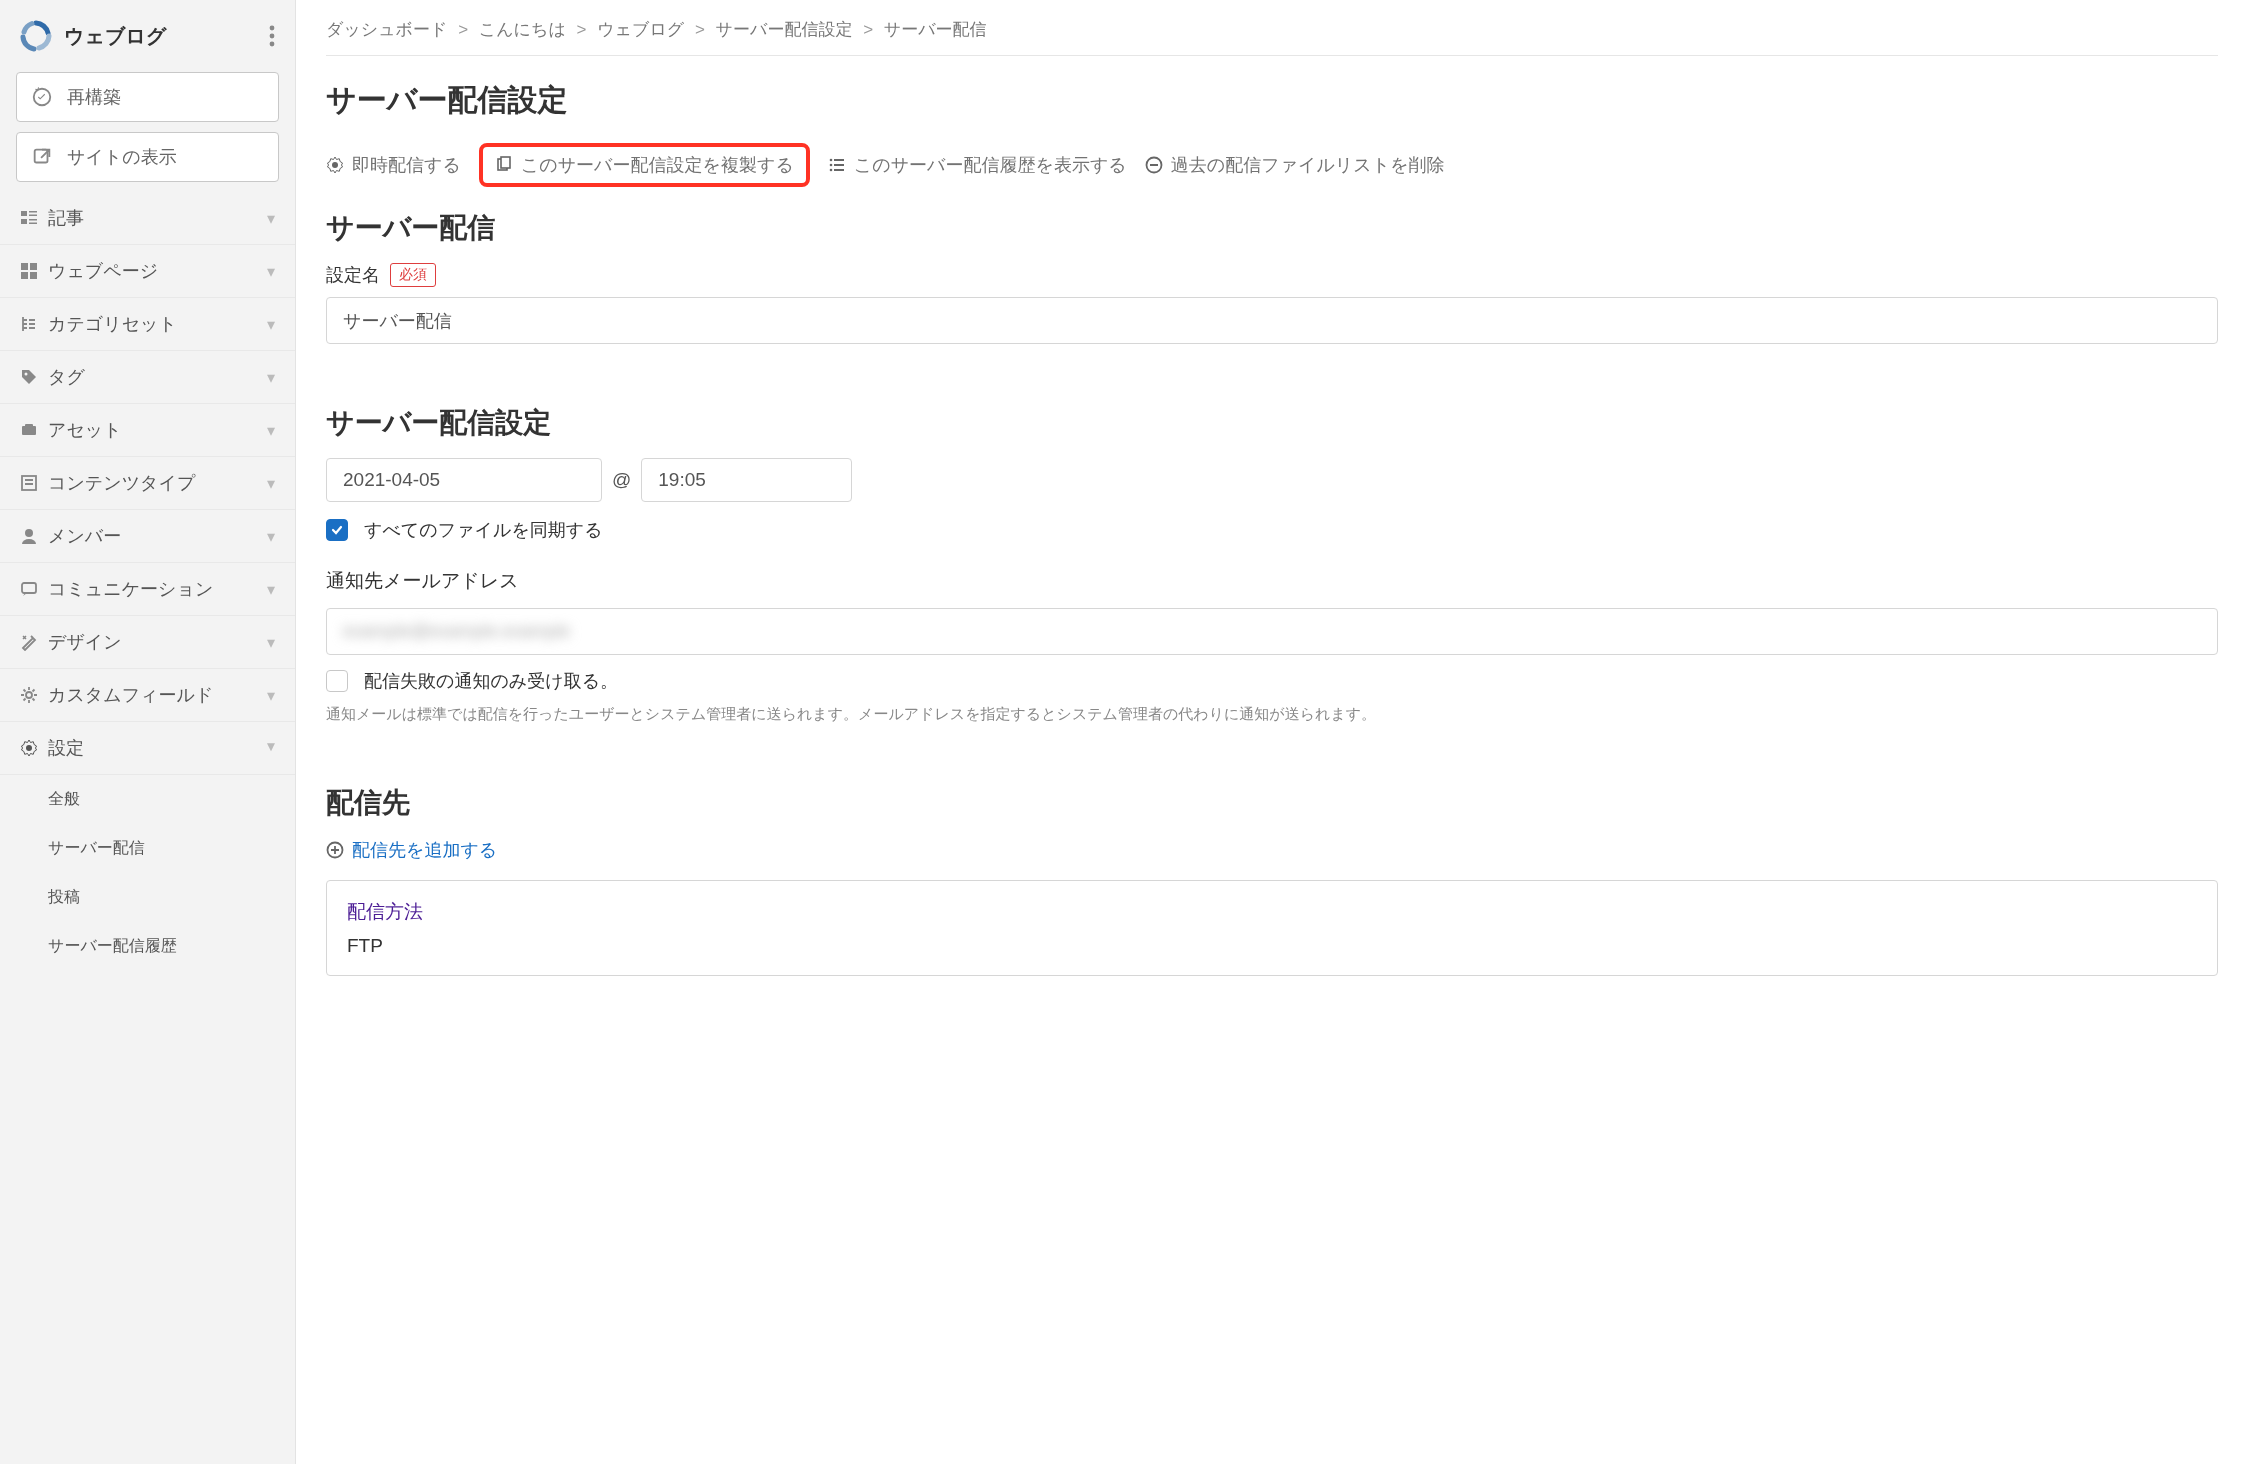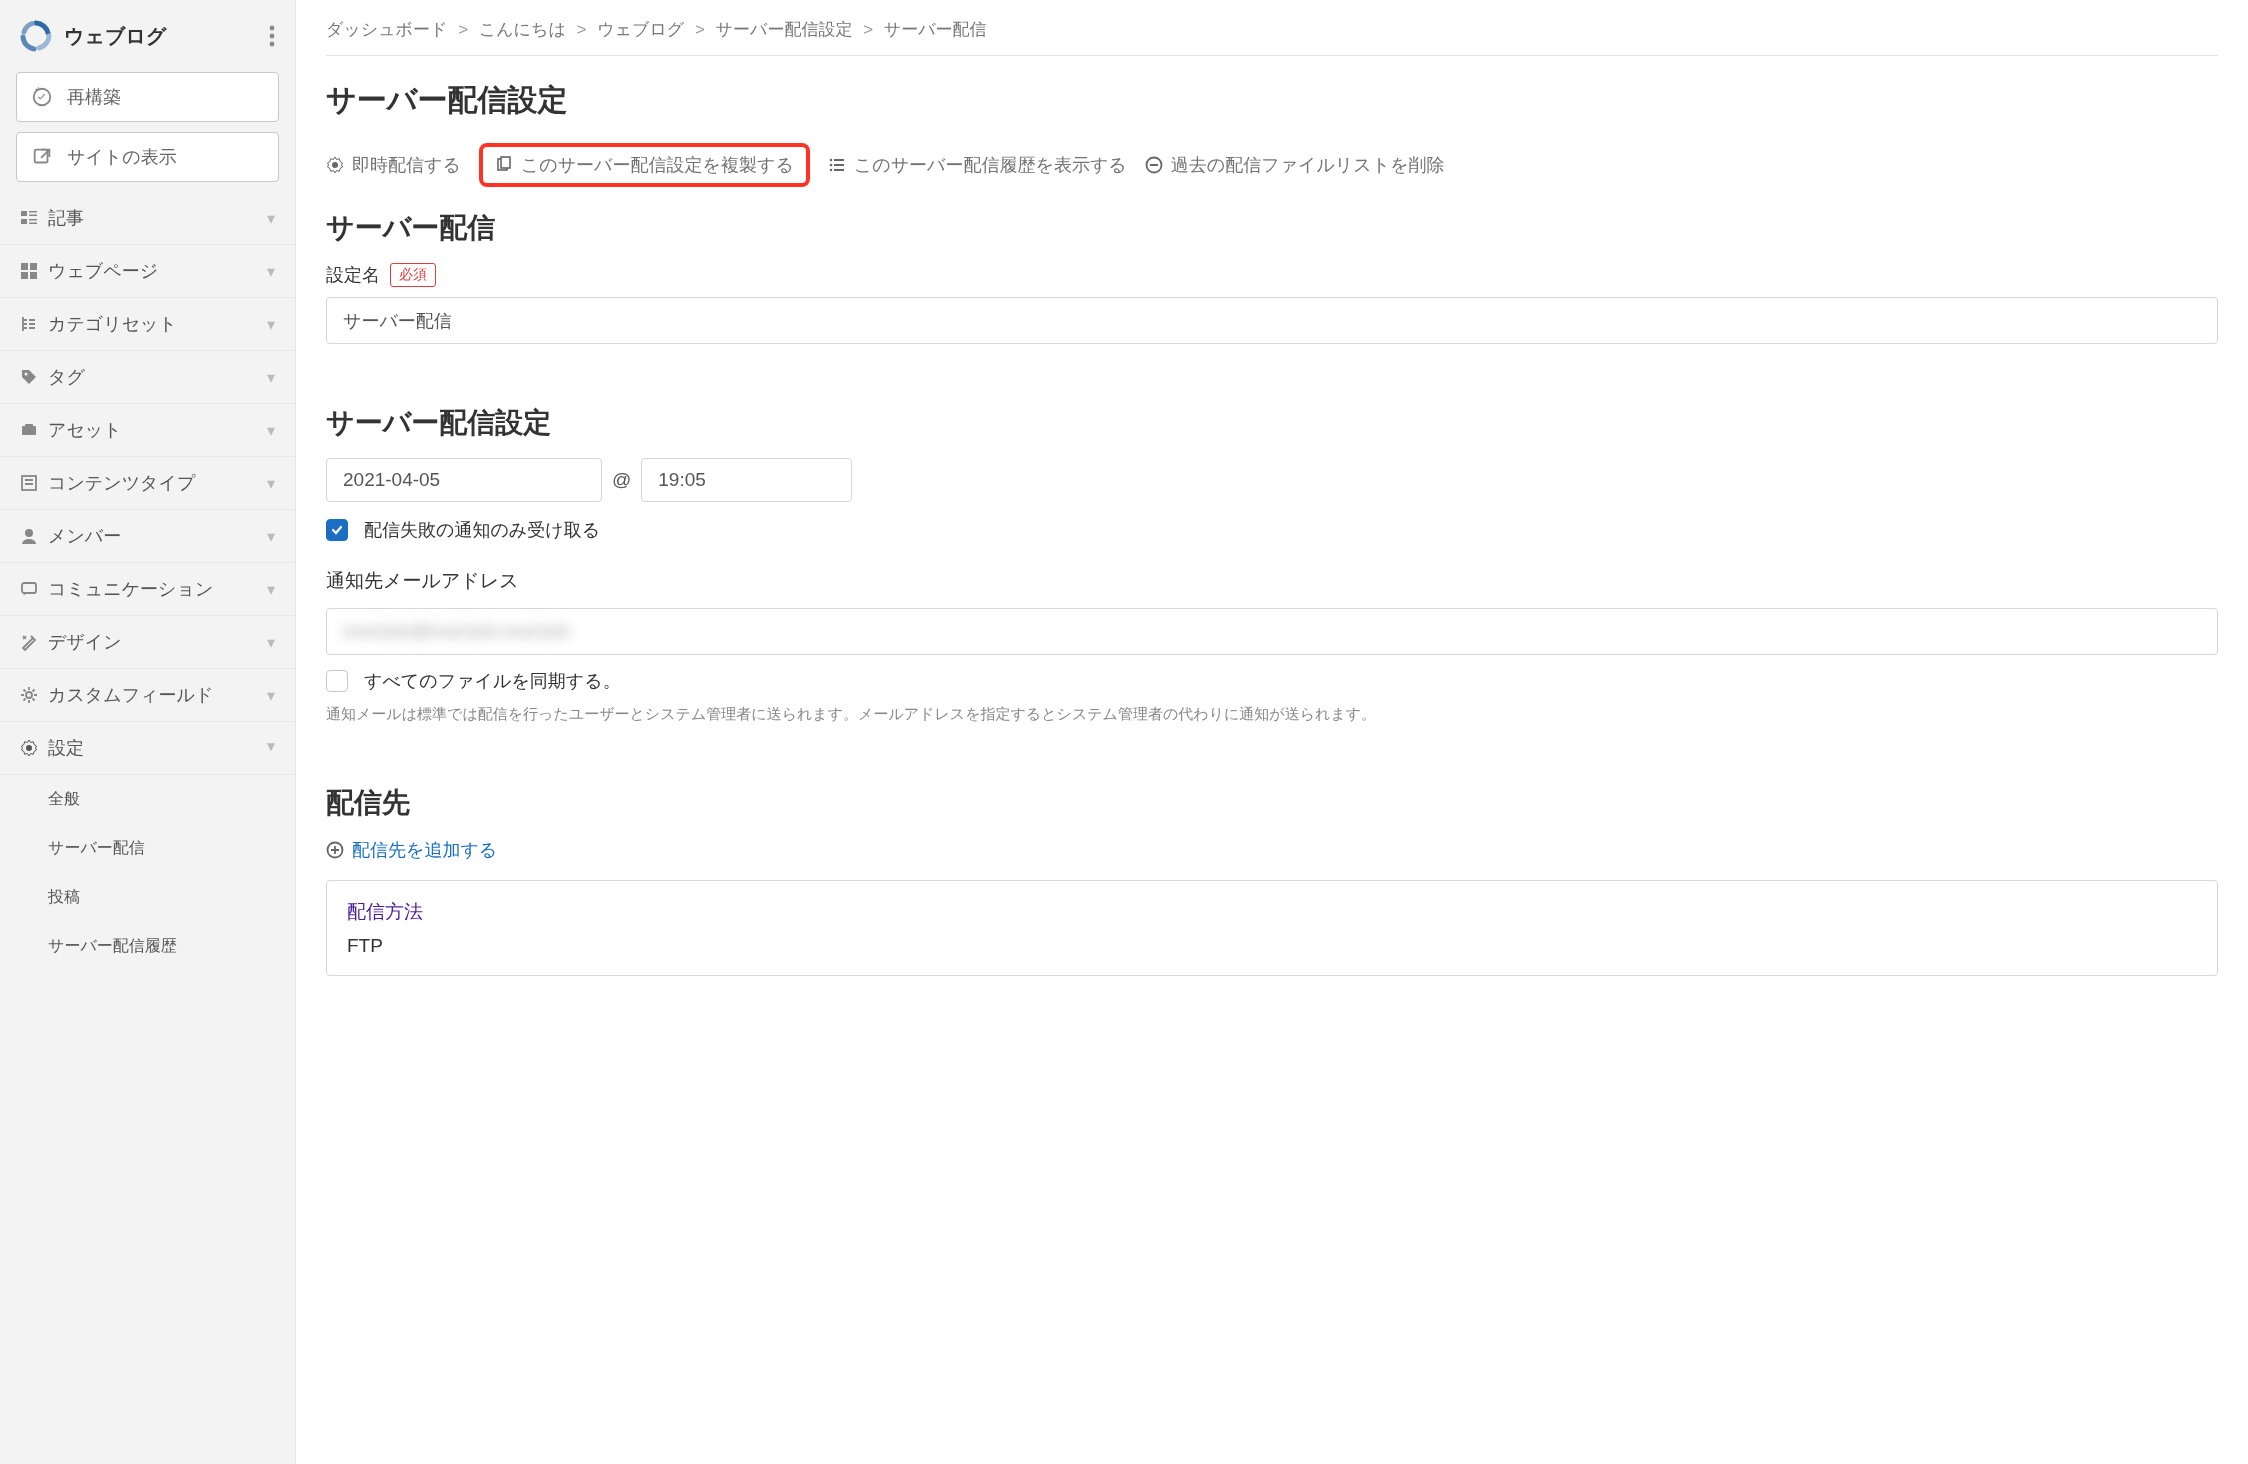--- a/index.html
+++ b/index.html
@@ -403,30 +403,30 @@
     <input class="date-input" value="2021-04-05" style="">
     <span class="at-sign">@</span>
     <input class="time-input" value="19:05" style="">
   </div>
   <div class="check-row">
     <span class="chk checked">
       <svg width="14" height="14" viewBox="0 0 14 14">
           <path d="M3 7 l3 3 l5 -6" stroke="#fff" stroke-width="2.2" fill="none" stroke-linecap="round"></path>
         </svg>
     </span>
-    <span>配信失敗の通知のみ受け取る</span>
+    <span>すべてのファイルを同期する</span>
   </div>
 
   <div class="subsection-label">通知先メールアドレス</div>
   <div class="text-input" style="display:flex;">
     <span class="blurred">example@example.example</span>
   </div>
   <div class="check-row" style="margin-top:14px;">
     <span class="chk unchecked"></span>
-    <span>すべてのファイルを同期する。</span>
+    <span>配信失敗の通知のみ受け取る。</span>
   </div>
   <div class="help-text">通知メールは標準では配信を行ったユーザーとシステム管理者に送られます。メールアドレスを指定するとシステム管理者の代わりに通知が送られます。</div>
 
   <div class="spacer-lg"></div>
 
   <h2 class="section-title">配信先</h2>
   <a class="add-link">
     <span style="color:#666;">
       <svg width="18" height="18" viewBox="0 0 18 18">
           <circle cx="9" cy="9" r="7.5" stroke="#666" stroke-width="1.8" fill="none"></circle>

